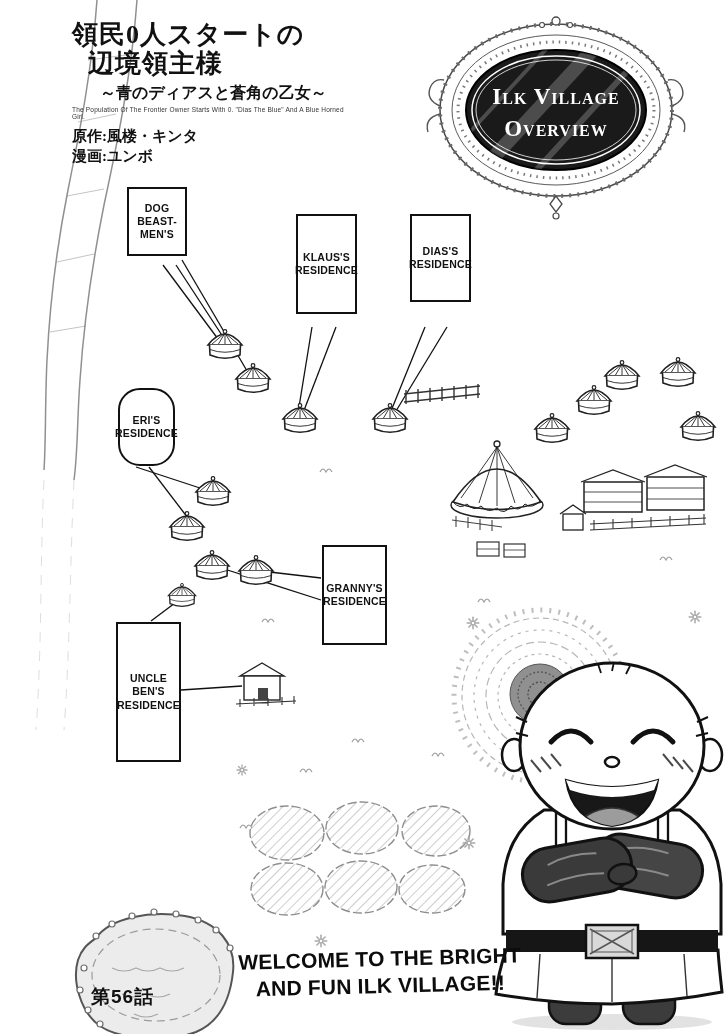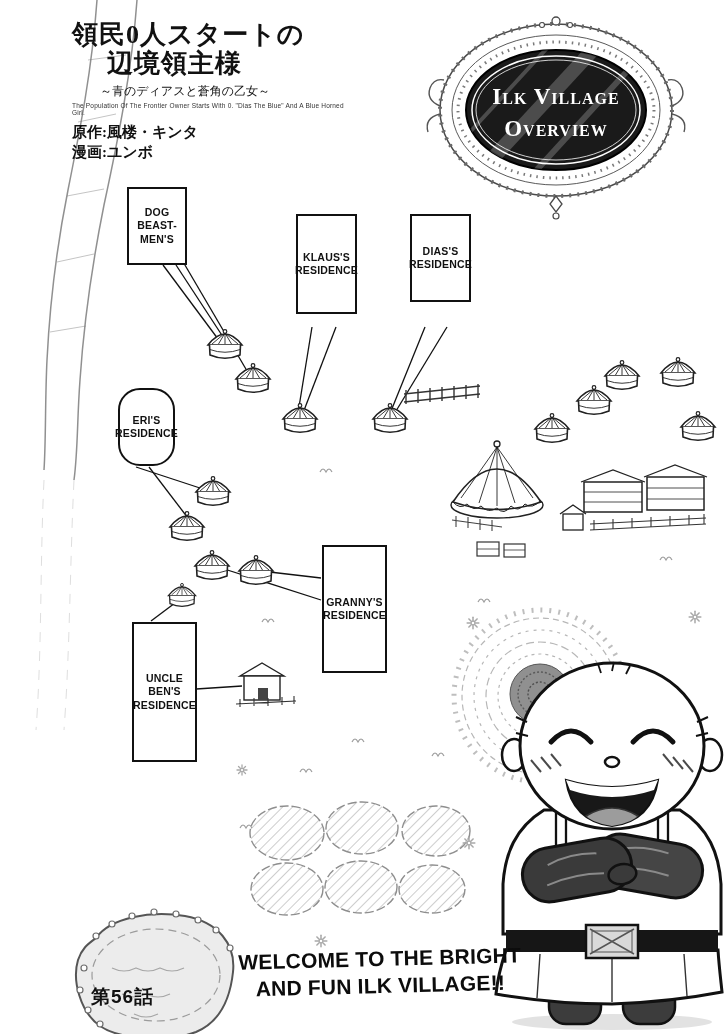--- a/index.html
+++ b/index.html
@@ -8,45 +8,45 @@
     position: relative; width: 728px; height: 1034px;
     background: #fff; overflow: hidden; margin: 0 auto;
     font-family: "Liberation Sans", sans-serif; color: #111;
   }
   .map-svg { position: absolute; left: 0; top: 0; width: 728px; height: 1034px; }
 
   
   .title-block { position: absolute; left: 72px; top: 20px; width: 280px; }
   .jt { font-family: "Liberation Serif", "DejaVu Serif", serif; font-weight: bold;
         font-size: 26px; line-height: 1.12; letter-spacing: 1px; }
-  .jt2 { margin-left: 35px; }
-  .jsub { font-family: "Liberation Serif", "DejaVu Serif", serif; font-weight: normal;
-          font-size: 12px; margin: 5px 0 2px 28px; }
+  .jt2 { margin-left: 16px; }
+  .jsub { font-family: "Liberation Serif", "DejaVu Serif", serif; font-weight: bold;
+          font-size: 16px; margin: 5px 0 2px 28px; }
   .jen { font-size: 6.5px; color: #333; margin: 1px 0 6px 0; letter-spacing: 0.2px; }
   .jcredit { font-family: "Liberation Serif", "DejaVu Serif", serif; font-weight: bold;
              font-size: 15px; line-height: 1.35; }
 
   
   .badge-text { font-family: "Liberation Serif", "DejaVu Serif", serif; font-weight: bold;
                 font-variant: small-caps; font-size: 23px; fill: #fff;
                 text-anchor: middle; letter-spacing: 1px; }
 
   
   .map-label {
     position: absolute; background: #fff; border: 2.5px solid #111;
     display: flex; flex-direction: column; align-items: center; justify-content: center;
     text-align: center; font-weight: bold; font-size: 10.5px; line-height: 1.25;
     letter-spacing: 0.2px; color: #111; z-index: 3;
   }
-  .lbl-dog      { left: 127px; top: 187px; width: 60px;  height: 78px; }
+  .lbl-dog      { left: 127px; top: 187px; width: 60px;  height: 69px; }
   .lbl-klaus    { left: 296px; top: 214px; width: 61px;  height: 100px; }
   .lbl-dias     { left: 410px; top: 214px; width: 61px;  height: 88px; }
   .lbl-eri      { left: 118px; top: 388px; width: 57px;  height: 78px; border-radius: 22px; }
-  .lbl-granny   { left: 322px; top: 545px; width: 65px;  height: 128px; }
-  .lbl-uncleben { left: 132px; top: 622px; width: 65px;  height: 140px; }
+  .lbl-granny   { left: 322px; top: 545px; width: 65px;  height: 100px; }
+  .lbl-uncleben { left: 116px; top: 622px; width: 65px;  height: 140px; }
 
   .welcome {
     position: absolute; left: 224px; top: 946px; width: 312px; z-index: 3;
     text-align: center; font-weight: bold; font-size: 21px; line-height: 1.28;
     letter-spacing: 0.2px; color: #0c0c0c; transform: rotate(-1.5deg);
   }
   .chapter {
     position: absolute; left: 91px; top: 984px; z-index: 3;
     font-weight: bold; font-size: 19px; letter-spacing: 1px; text-align: center;
   }

